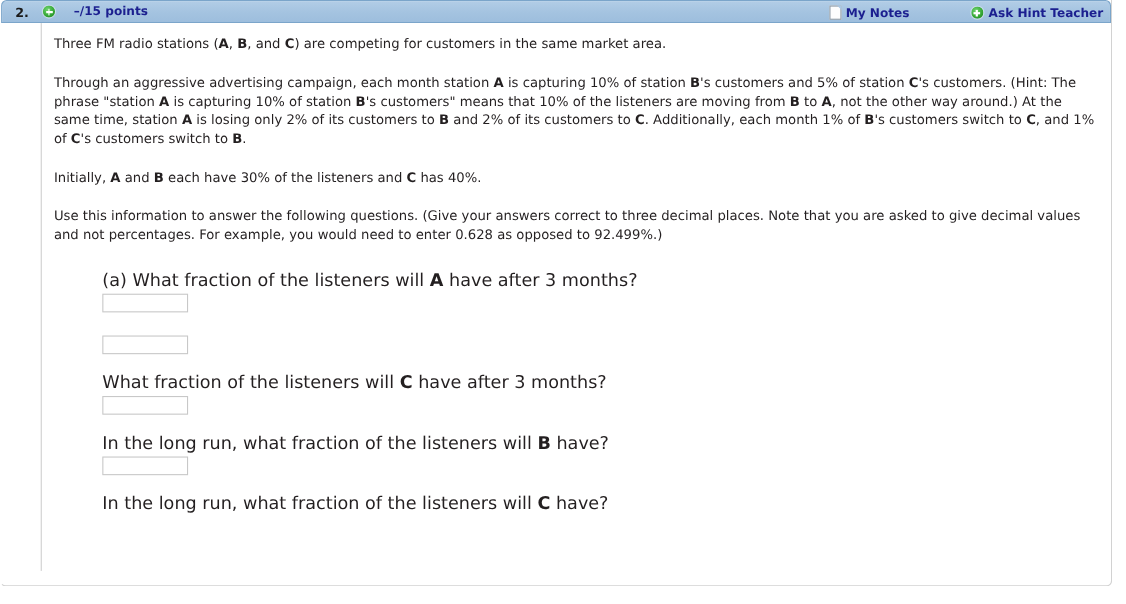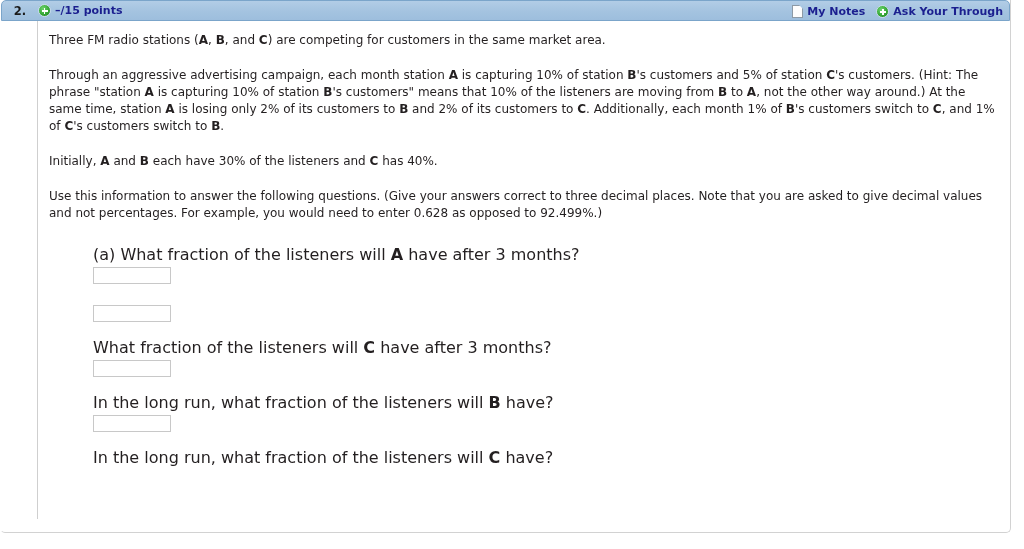--- a/index.html
+++ b/index.html
@@ -49,21 +49,21 @@
     text-align: center;
     font-weight: bold;
     font-size: 11.5px;
     color: #1a1a1a;
     letter-spacing: 0px;
   }
 
   .points-group {
     display: flex;
     align-items: center;
-    gap: 4px;
+    gap: 16px;
   }
 
   .points-label {
     font-weight: bold;
     font-size: 11px;
     color: #1b1f8f;
     white-space: nowrap;
   }
 
   .header-right {
@@ -74,20 +74,21 @@
     display: flex;
     align-items: center;
     gap: 11px;
   }
 
   .hr-item {
     display: flex;
     align-items: center;
     gap: 4px;
     cursor: pointer;
+    margin-left: 44px;
   }
 
   .hr-label {
     font-weight: bold;
     font-size: 11px;
     color: #1b1f8f;
     white-space: nowrap;
   }
 
   
@@ -218,21 +219,21 @@
       <span class="points-label">–/15 points</span>
     </div>
 
     <div class="header-right">
       <div class="hr-item">
         <span class="page-icon"></span>
         <span class="hr-label">My Notes</span>
       </div>
       <div class="hr-item">
         <span class="plus-icon"></span>
-        <span class="hr-label">Ask Your Through</span>
+        <span class="hr-label">Ask Hint Teacher</span>
       </div>
     </div>
   </div>
 
   <div class="qbody">
     <div class="gutter-line"></div>
 
     <div class="content">
 
       <p class="para p1"><span>Three FM radio stations (</span><b>A</b><span>, </span><b>B</b><span>, and </span><b>C</b><span>) are competing for customers in the same market area.</span></p>

